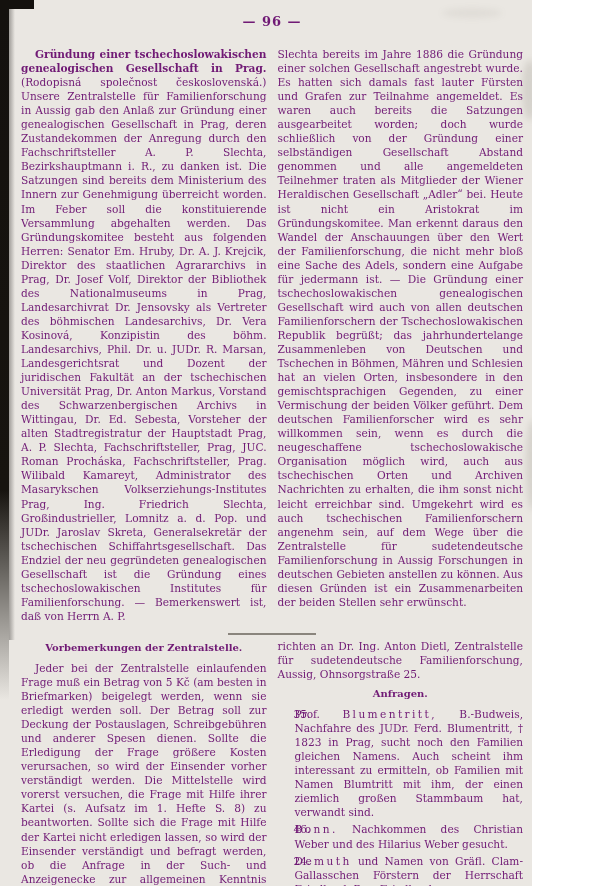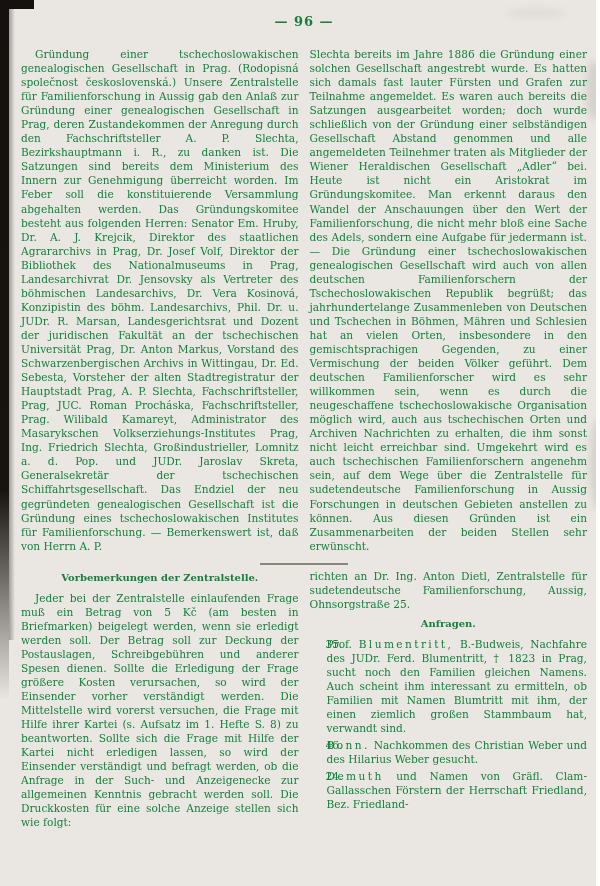--- a/index.html
+++ b/index.html
@@ -1,21 +1,21 @@
 <!DOCTYPE html>
 <html lang="de"><head>
 <meta charset="utf-8">
 <style>
   html,body{margin:0;padding:0;}
   .page{
     position:relative;
-    width:596px;height:886px;
+    width:532px;height:886px;
     background:#eae7e2;
     font-family:"DejaVu Serif", serif;
-    color:#15803d;
+    color:#701a75;
     overflow:hidden;
   }
   
   .spine{
     position:absolute;left:0;top:0;width:9px;height:700px;
     background:linear-gradient(to bottom,#14110e 0%,#17140f 70%,rgba(23,20,15,0) 100%);
   }
   .spine-soft{
     position:absolute;left:9px;top:0;width:6px;height:640px;
     background:linear-gradient(to right,rgba(20,17,14,.35),rgba(20,17,14,0));
@@ -32,21 +32,21 @@
   .page-number{
     text-align:center;font-size:13px;font-weight:bold;
     letter-spacing:1px;margin:2px 0 18px 0;
   }
   .cols{display:flex;gap:11px;}
   .col{flex:1 1 0;min-width:0;}
   .body-text{
     font-size:10.6px;line-height:14.05px;text-align:justify;
     hyphens:auto;-webkit-hyphens:auto;
   }
-  .article-title{font-weight:normal;}
+  .article-title{font-weight:bold;}
   .indent{text-indent:14px;margin:0;}
   .noindent{text-indent:0;margin:0;}
 
   .divider-rule{
     width:88px;height:2px;background:#8a857d;
     margin:10px auto 4px auto;
   }
   .section-title{
     text-align:center;font-size:21px;font-weight:bold;
     letter-spacing:.5px;margin:0 0 8px 0;

